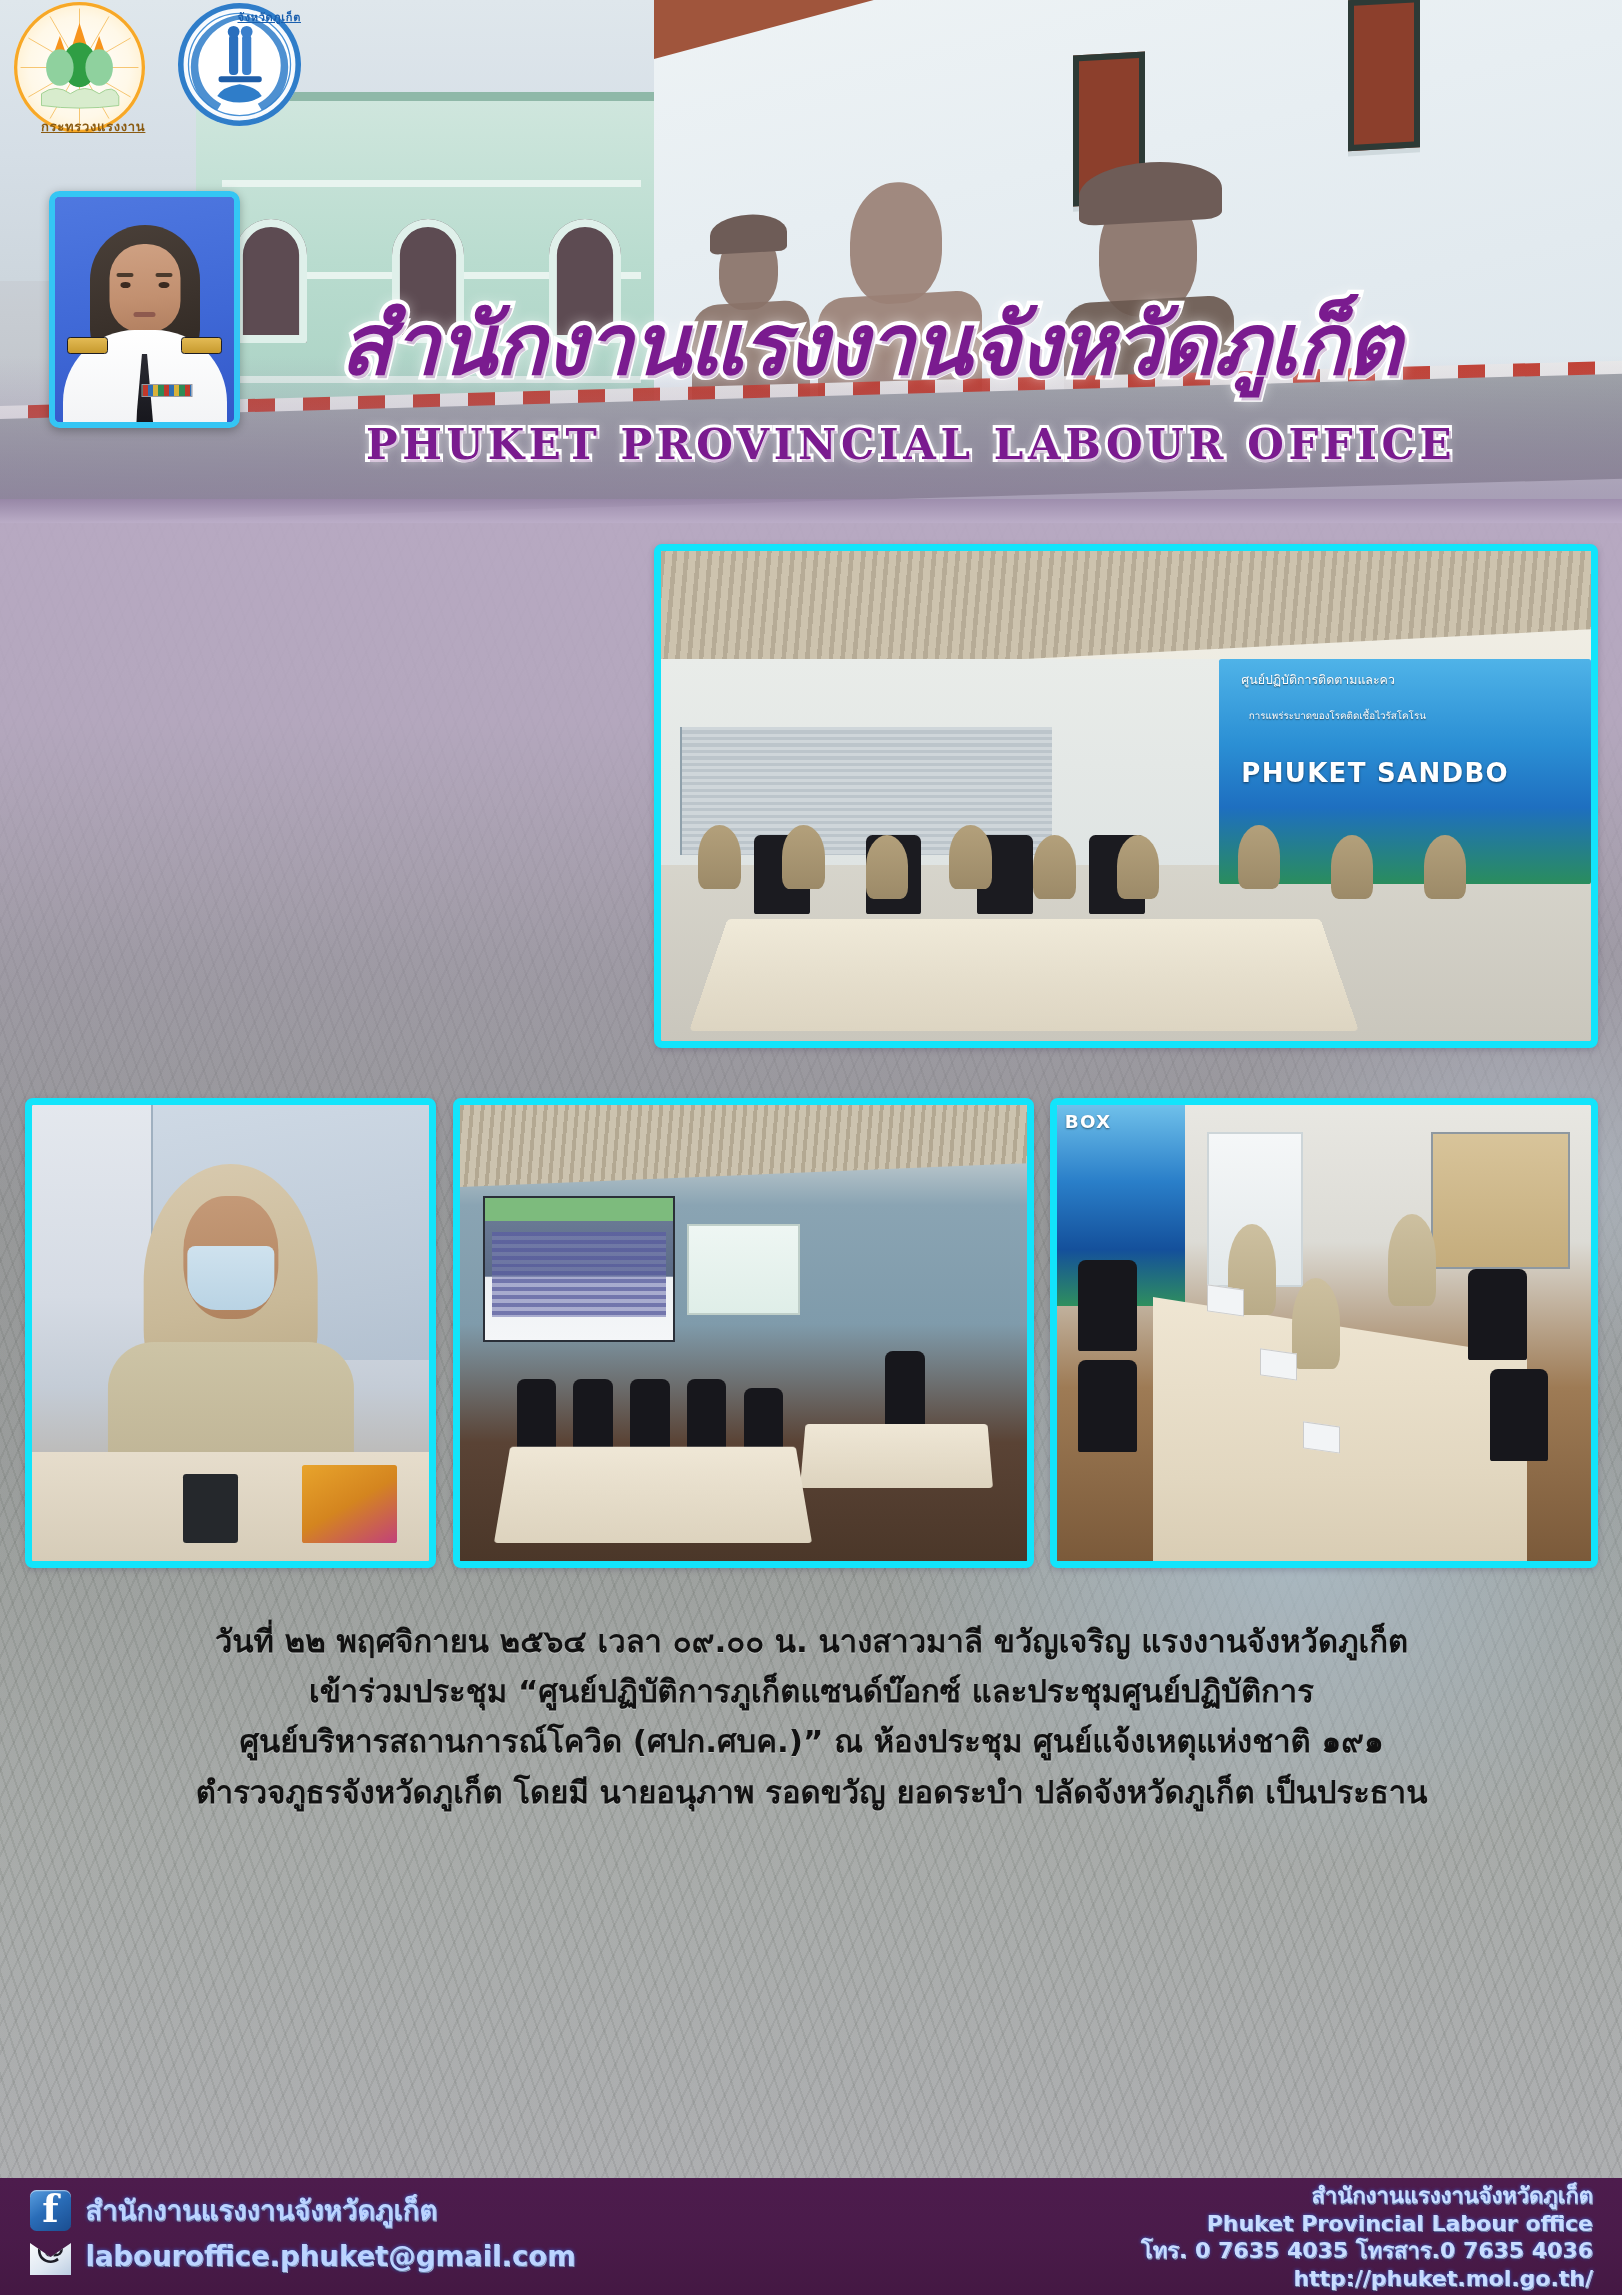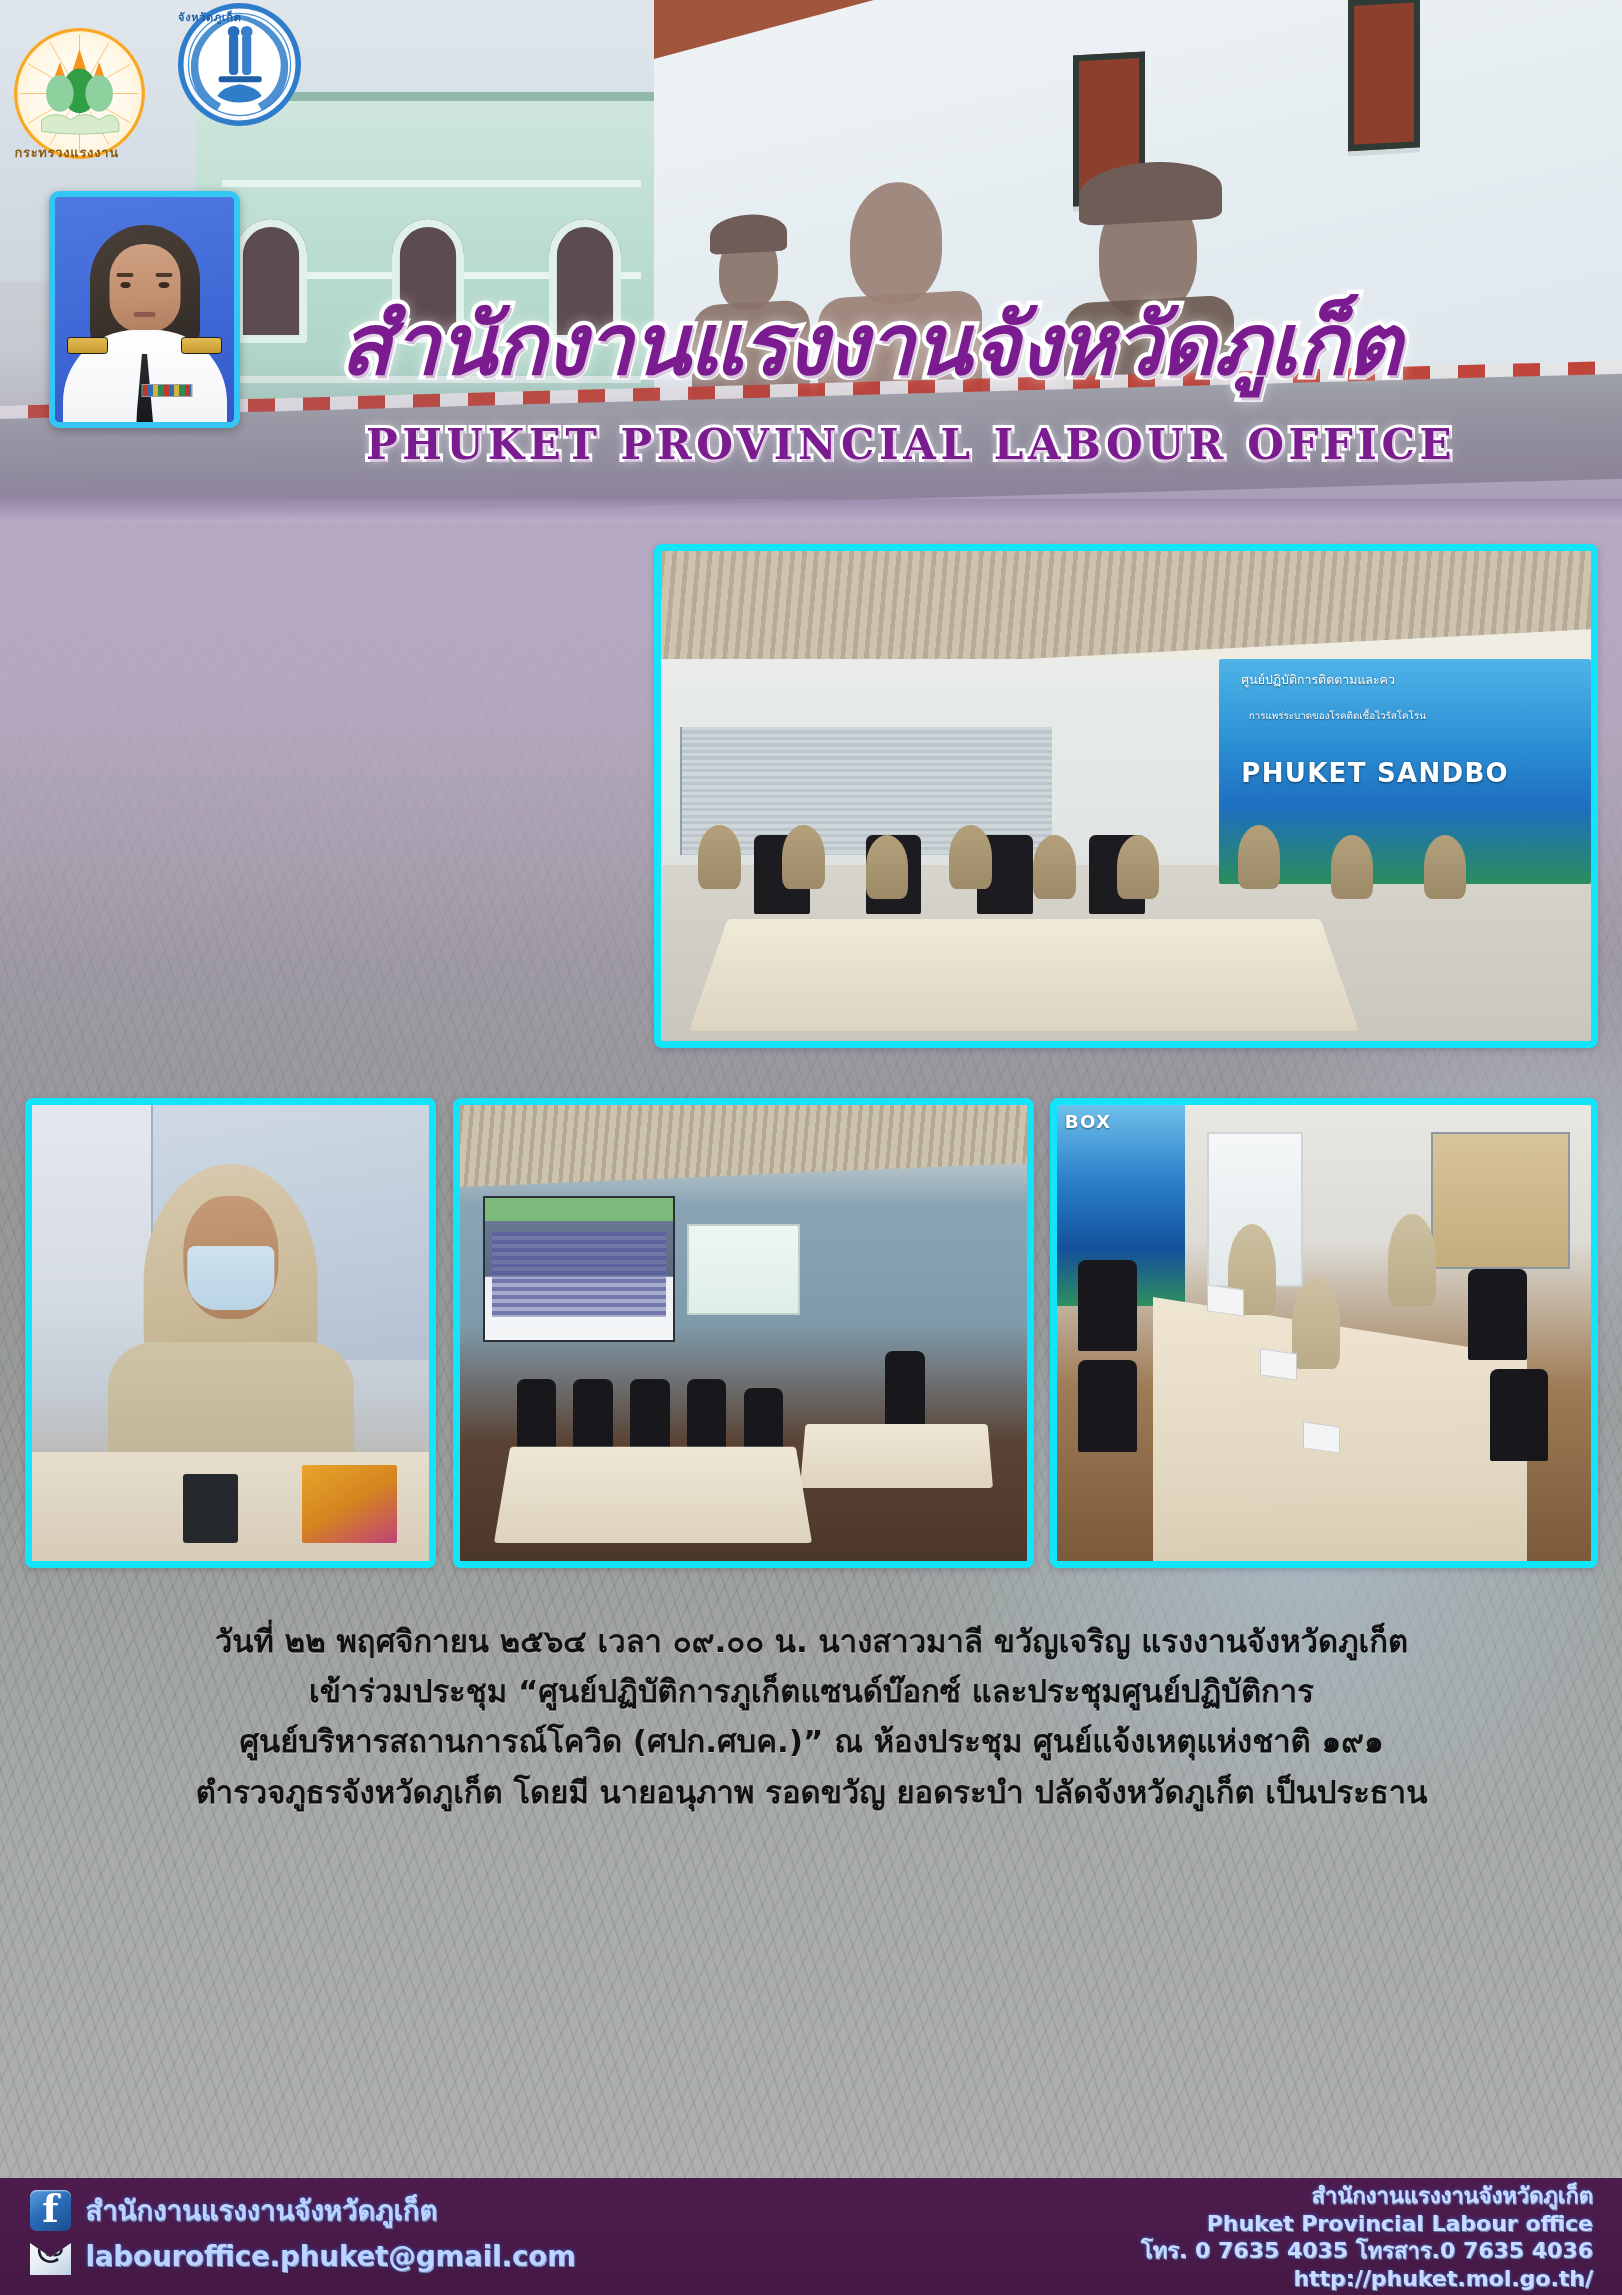--- a/index.html
+++ b/index.html
@@ -133,33 +133,34 @@
     position:absolute; left:0; top:499px; width:1623px; height:25px;
     background: linear-gradient(180deg, rgba(154,136,170,0.75), rgba(190,176,202,0.95));
   }
 
   
   .logo {
     position:absolute;
     border-radius:50%;
   }
   .logo-mol {
-    left: 14.4px; top: 28px; width: 131px; height: 131px;
+    left: 14.4px; top: 2px; width: 131px; height: 131px;
     background: radial-gradient(circle at 50% 50%, #ffffff 0%, #fff8e8 55%, #ffeec9 78%, #f5a623 94%, #e08a10 100%);
     box-shadow: 0 0 0 3.3px #f7a827 inset;
   }
   .logo-phuket {
     left: 178px; top: 2.6px; width: 123px; height: 123px;
     background: radial-gradient(circle at 50% 50%, #ffffff 0%, #ffffff 58%, #dfeaf8 76%, #2f7dc9 96%, #1a5fae 100%);
     box-shadow: 0 0 0 3.3px #2f7dc9 inset;
   }
   .logo-cap {
-    position:absolute; left:0; right:0; text-align:left;
+    position:absolute; left:0; right:0; text-align:right;
     font-size:13px; font-weight:700;
     letter-spacing:0.7px;
+    text-decoration:underline;
   }
 
   
   .portrait-wrap {
     position:absolute; left: 49px; top: 191px;
     width: 191px; height: 237px;
     background:#3f6fd8;
     border: 6.5px solid #34c6f4;
     border-radius: 10.5px;
     overflow:hidden;

